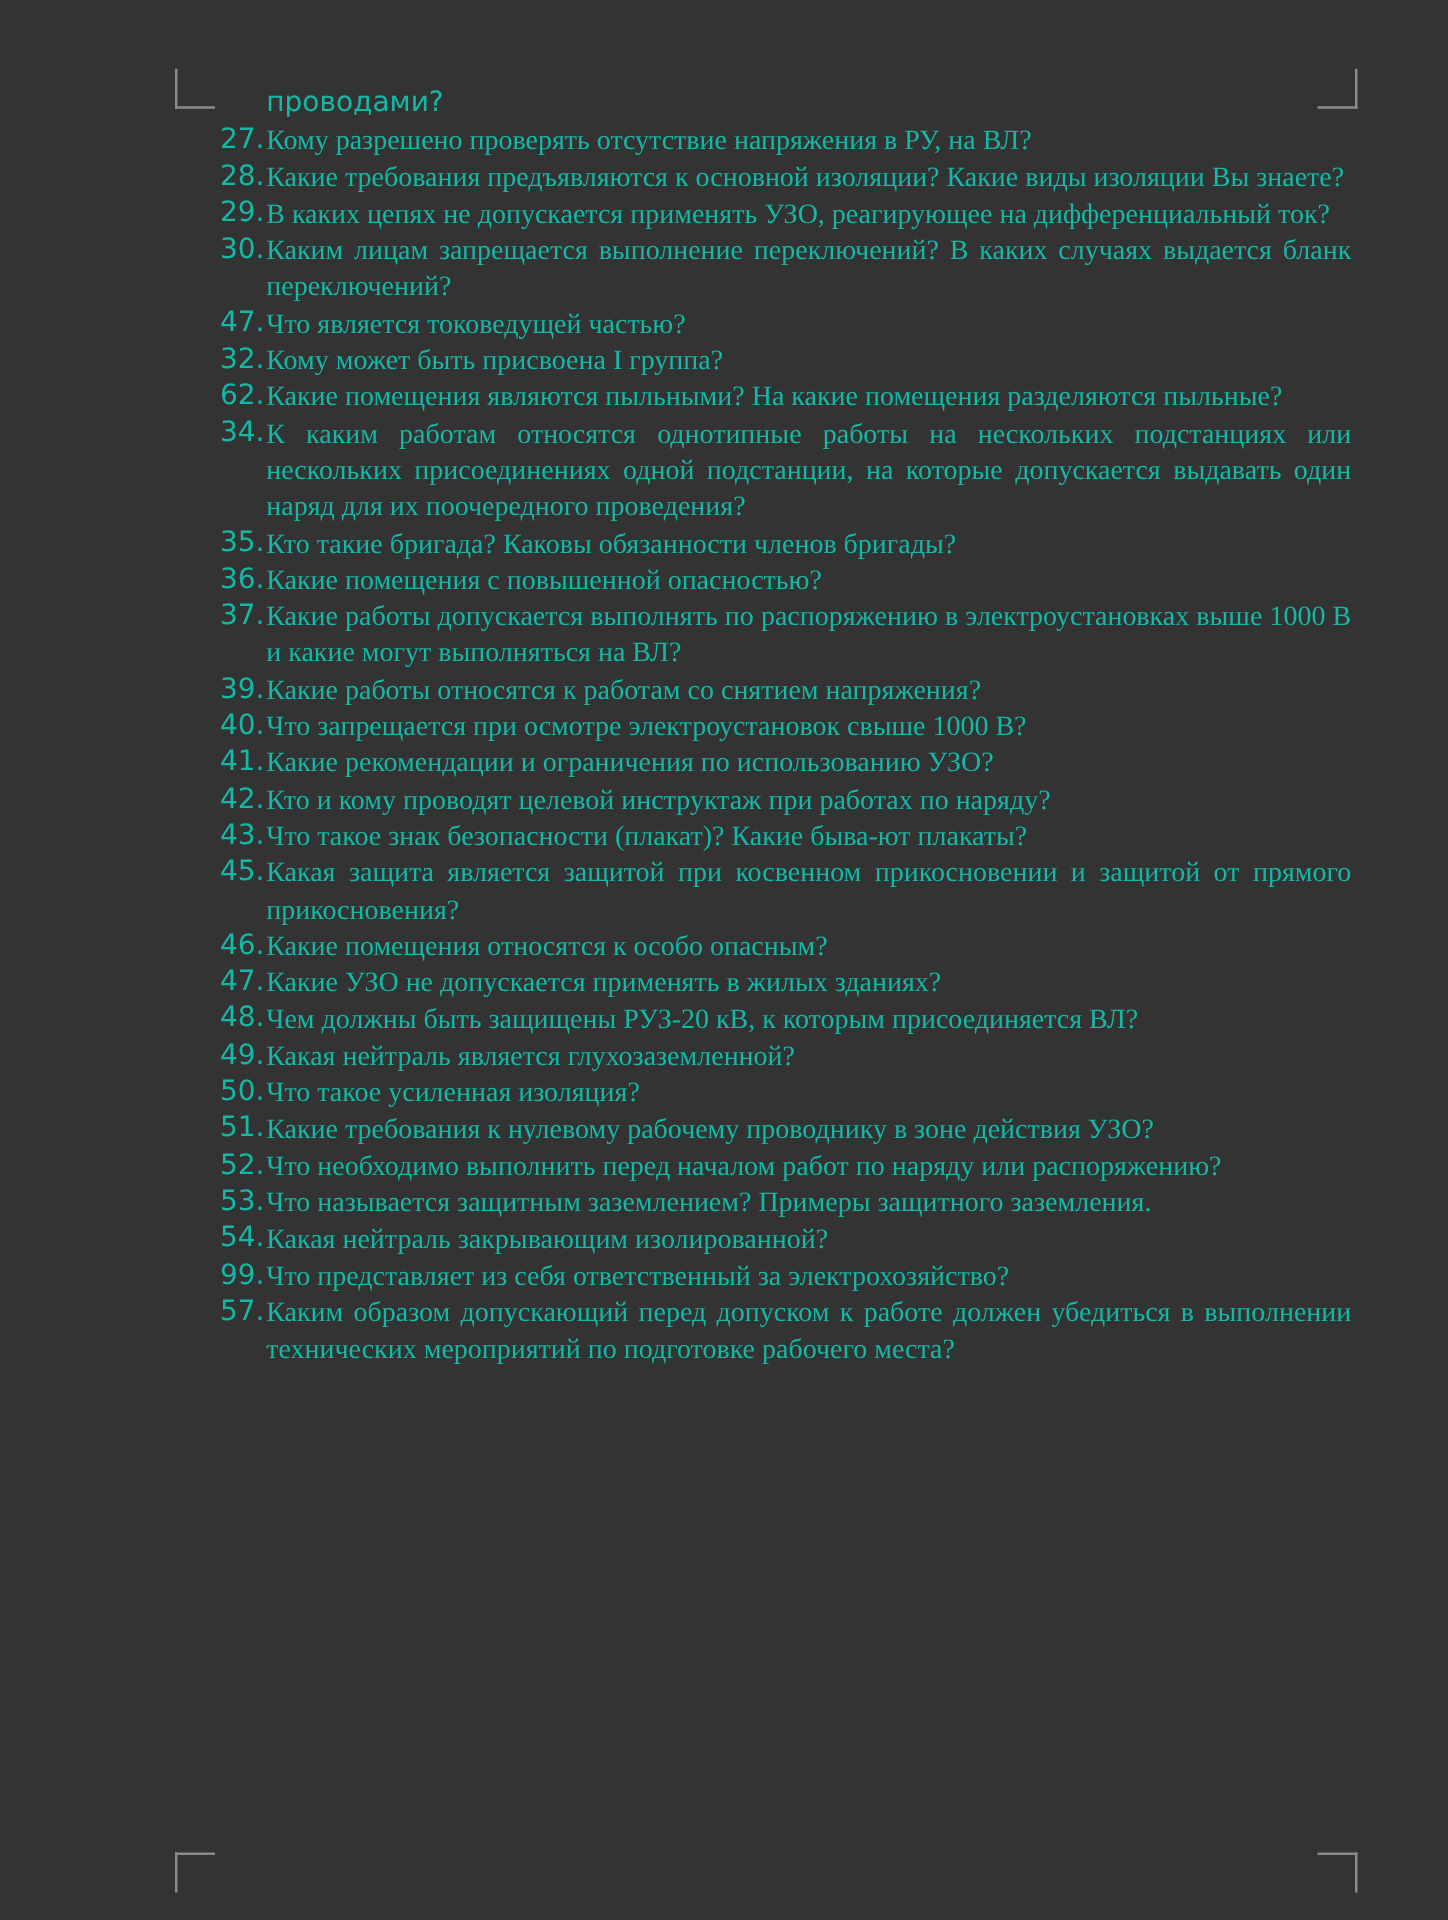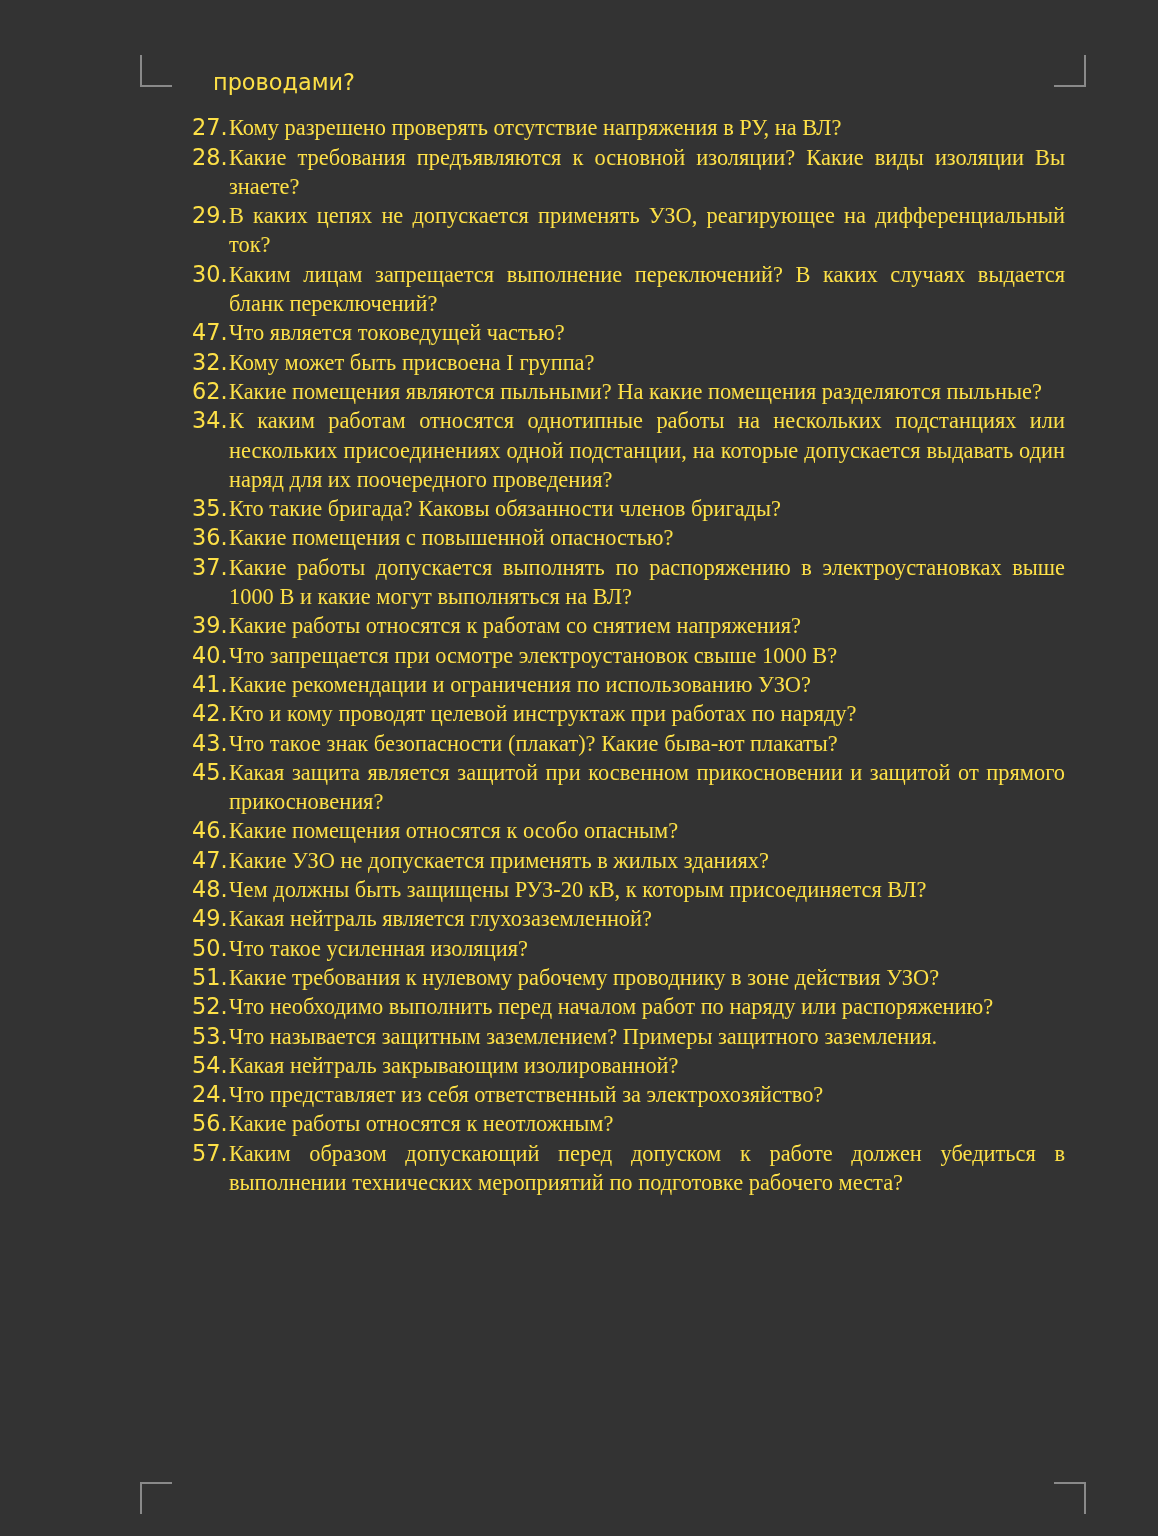--- a/index.html
+++ b/index.html
@@ -47,21 +47,21 @@
   
   .cont-line {
     margin: 0 0 0 37px;
     padding: 0;
     text-align: left;
     white-space: pre-wrap;
   }
 
   ol.q-list {
     list-style: none;
-    margin: 16px;
+    margin: 0;
     padding: 0;
   }
   ol.q-list > li {
     position: relative;
     margin: 0;
     padding: 0 0 0 37px;
     text-align: justify;
     text-justify: inter-word;
   }
   
@@ -84,21 +84,21 @@
 </head>
 <body style="background: rgb(51, 51, 51);">
 
 <div id="page" style="background: rgb(51, 51, 51);">
 
   <div class="crop-mark tl" style="border-color: rgb(138, 138, 138);"></div>
   <div class="crop-mark tr" style="border-color: rgb(138, 138, 138);"></div>
   <div class="crop-mark bl" style="border-color: rgb(138, 138, 138);"></div>
   <div class="crop-mark br" style="border-color: rgb(138, 138, 138);"></div>
 
-  <div id="content" style="color: #fde047;">
+  <div id="content" style="color: #14b8a6;">
     <p class="cont-line">проводами?</p>
     <ol class="q-list" id="question-list">
         <li class="one-line">
           <span class="q-num">27.</span>
           <span class="q-text">Кому разрешено проверять отсутствие напряжения в РУ, на ВЛ?</span>
         </li>
         <li>
           <span class="q-num">28.</span>
           <span class="q-text">Какие требования предъявляются к основной изоляции? Какие виды изоляции Вы знаете?</span>
         </li>
@@ -192,26 +192,22 @@
         </li>
         <li>
           <span class="q-num">53.</span>
           <span class="q-text">Что называется защитным заземлением? Примеры защитного заземления.</span>
         </li>
         <li class="one-line">
           <span class="q-num">54.</span>
           <span class="q-text">Какая нейтраль закрывающим изолированной?</span>
         </li>
         <li class="one-line">
-          <span class="q-num">24.</span>
+          <span class="q-num">99.</span>
           <span class="q-text">Что представляет из себя ответственный за электрохозяйство?</span>
-        </li>
-        <li class="one-line">
-          <span class="q-num">56.</span>
-          <span class="q-text">Какие работы относятся к неотложным?</span>
         </li>
         <li>
           <span class="q-num">57.</span>
           <span class="q-text">Каким образом допускающий перед допуском к работе должен убедиться в выполнении технических мероприятий по подготовке рабочего места?</span>
         </li>
       </ol>
   </div>
 
 </div>
 

